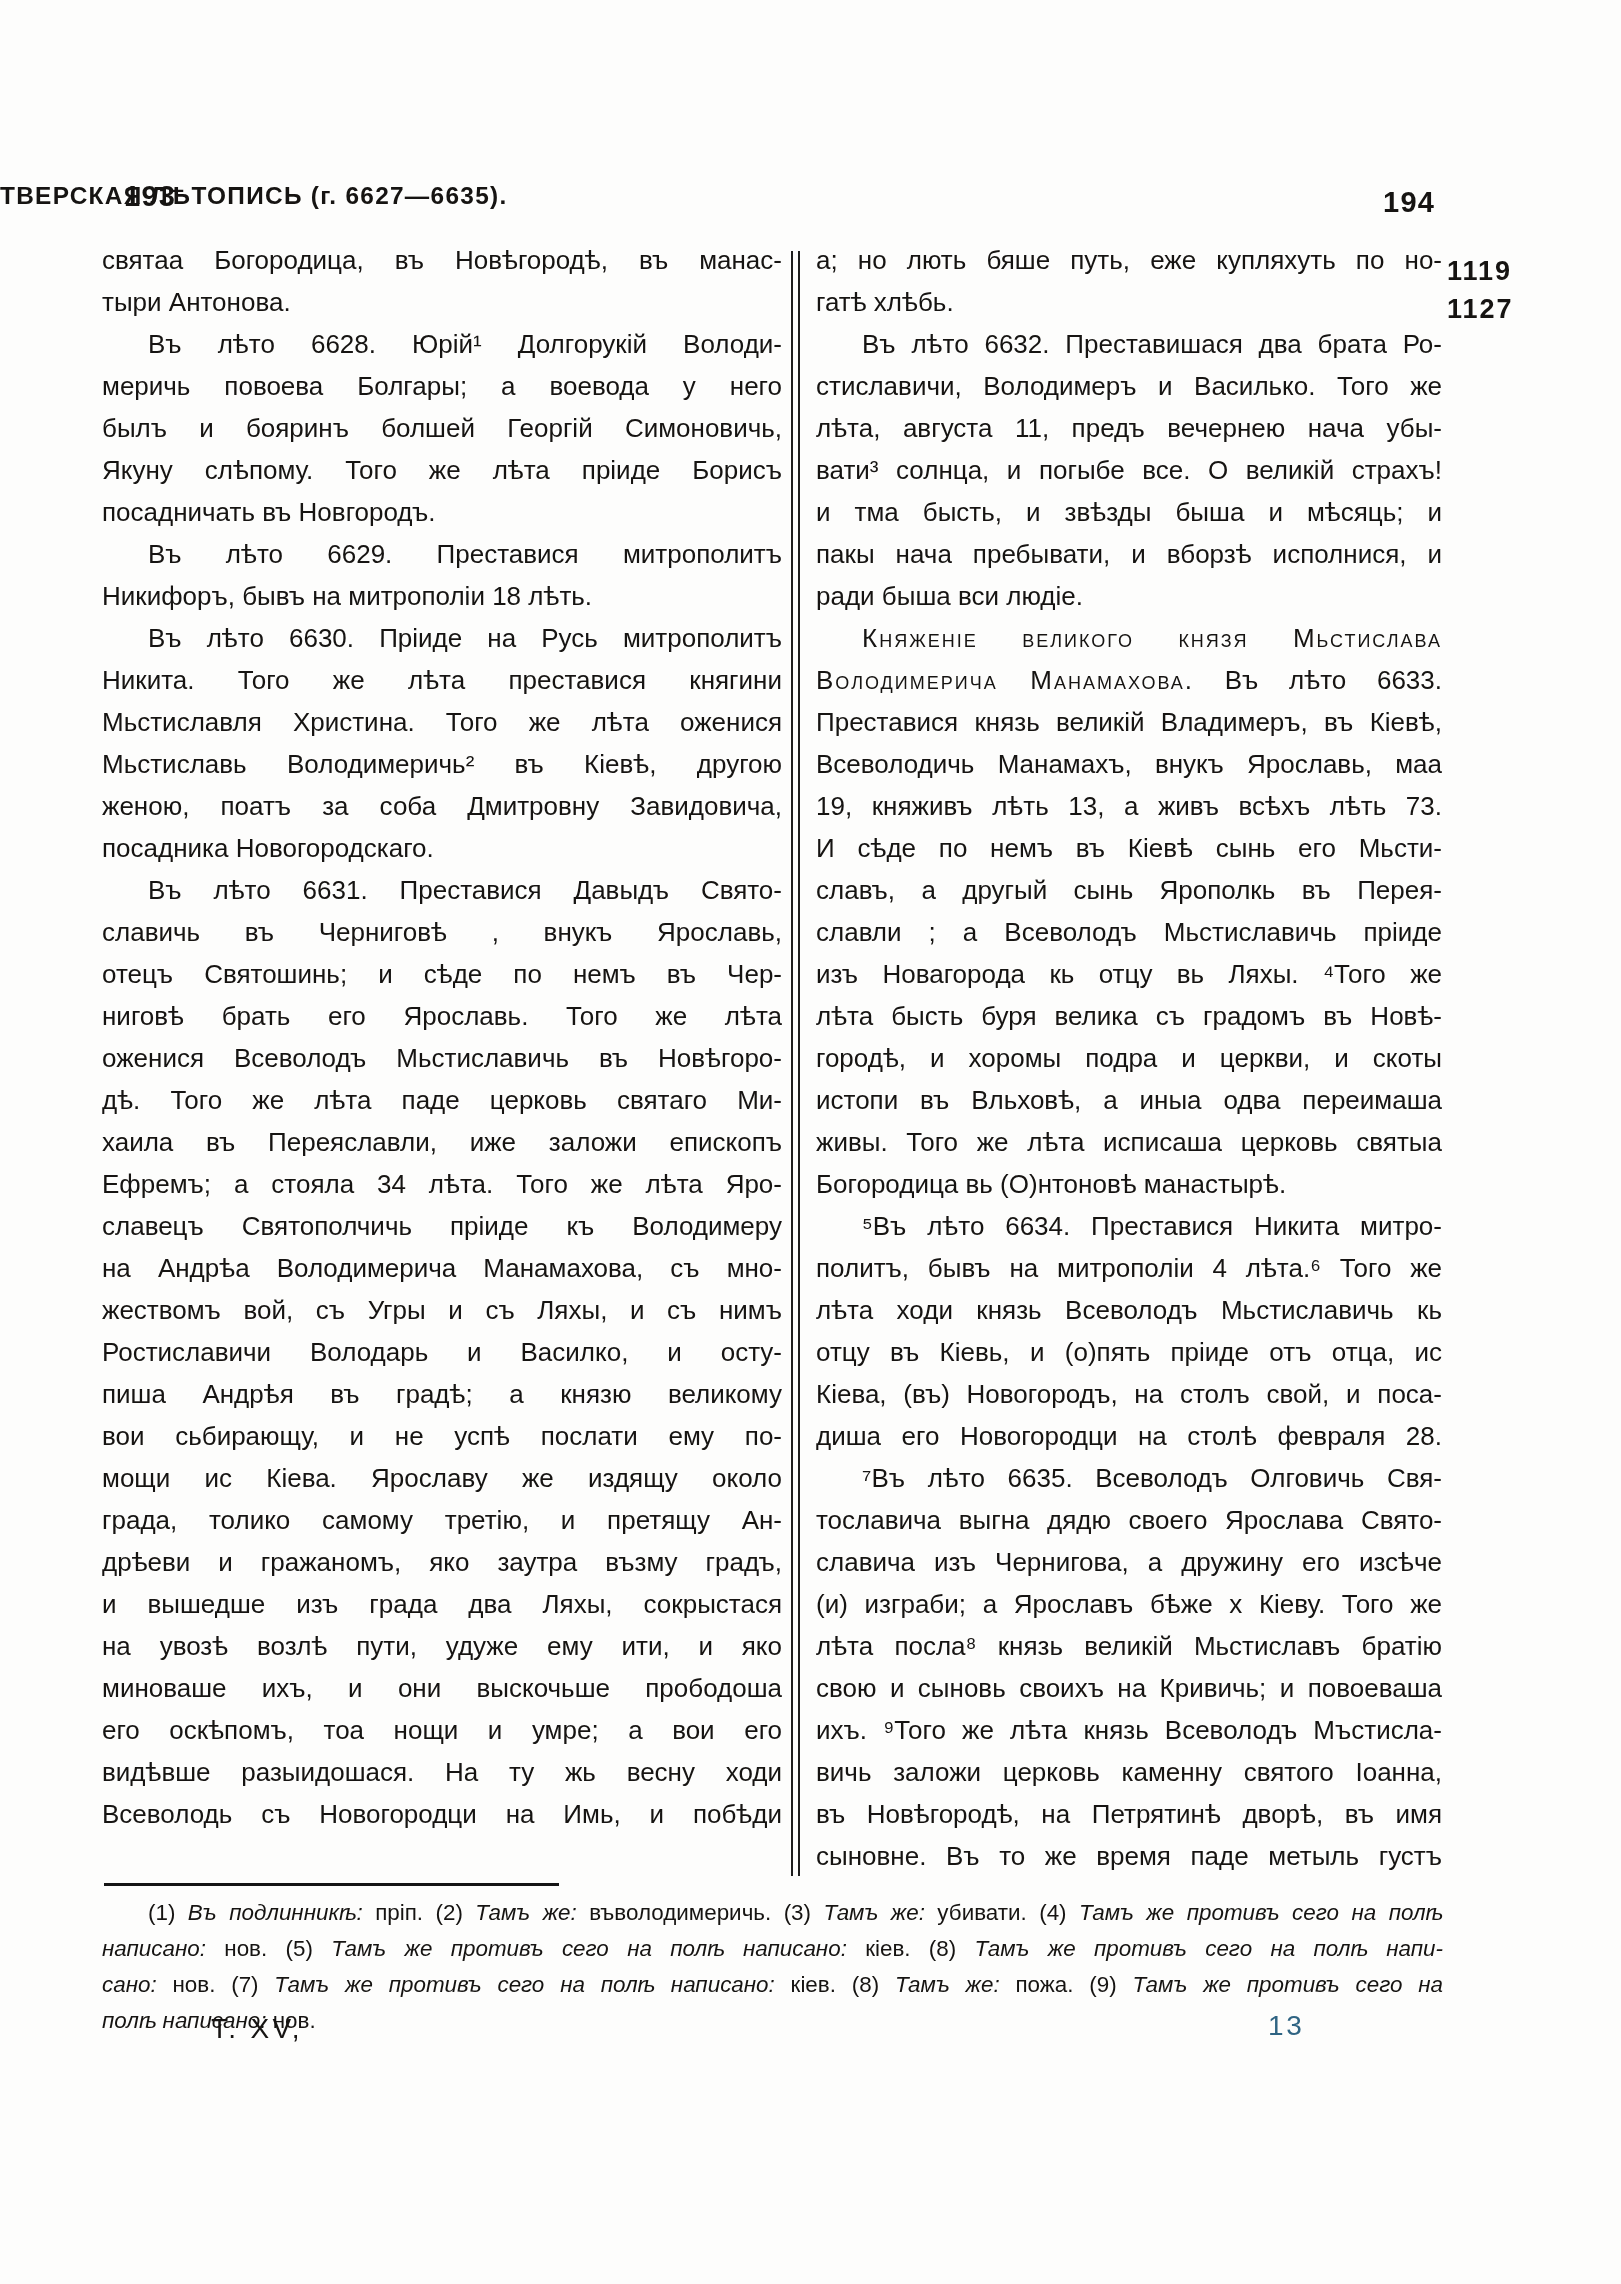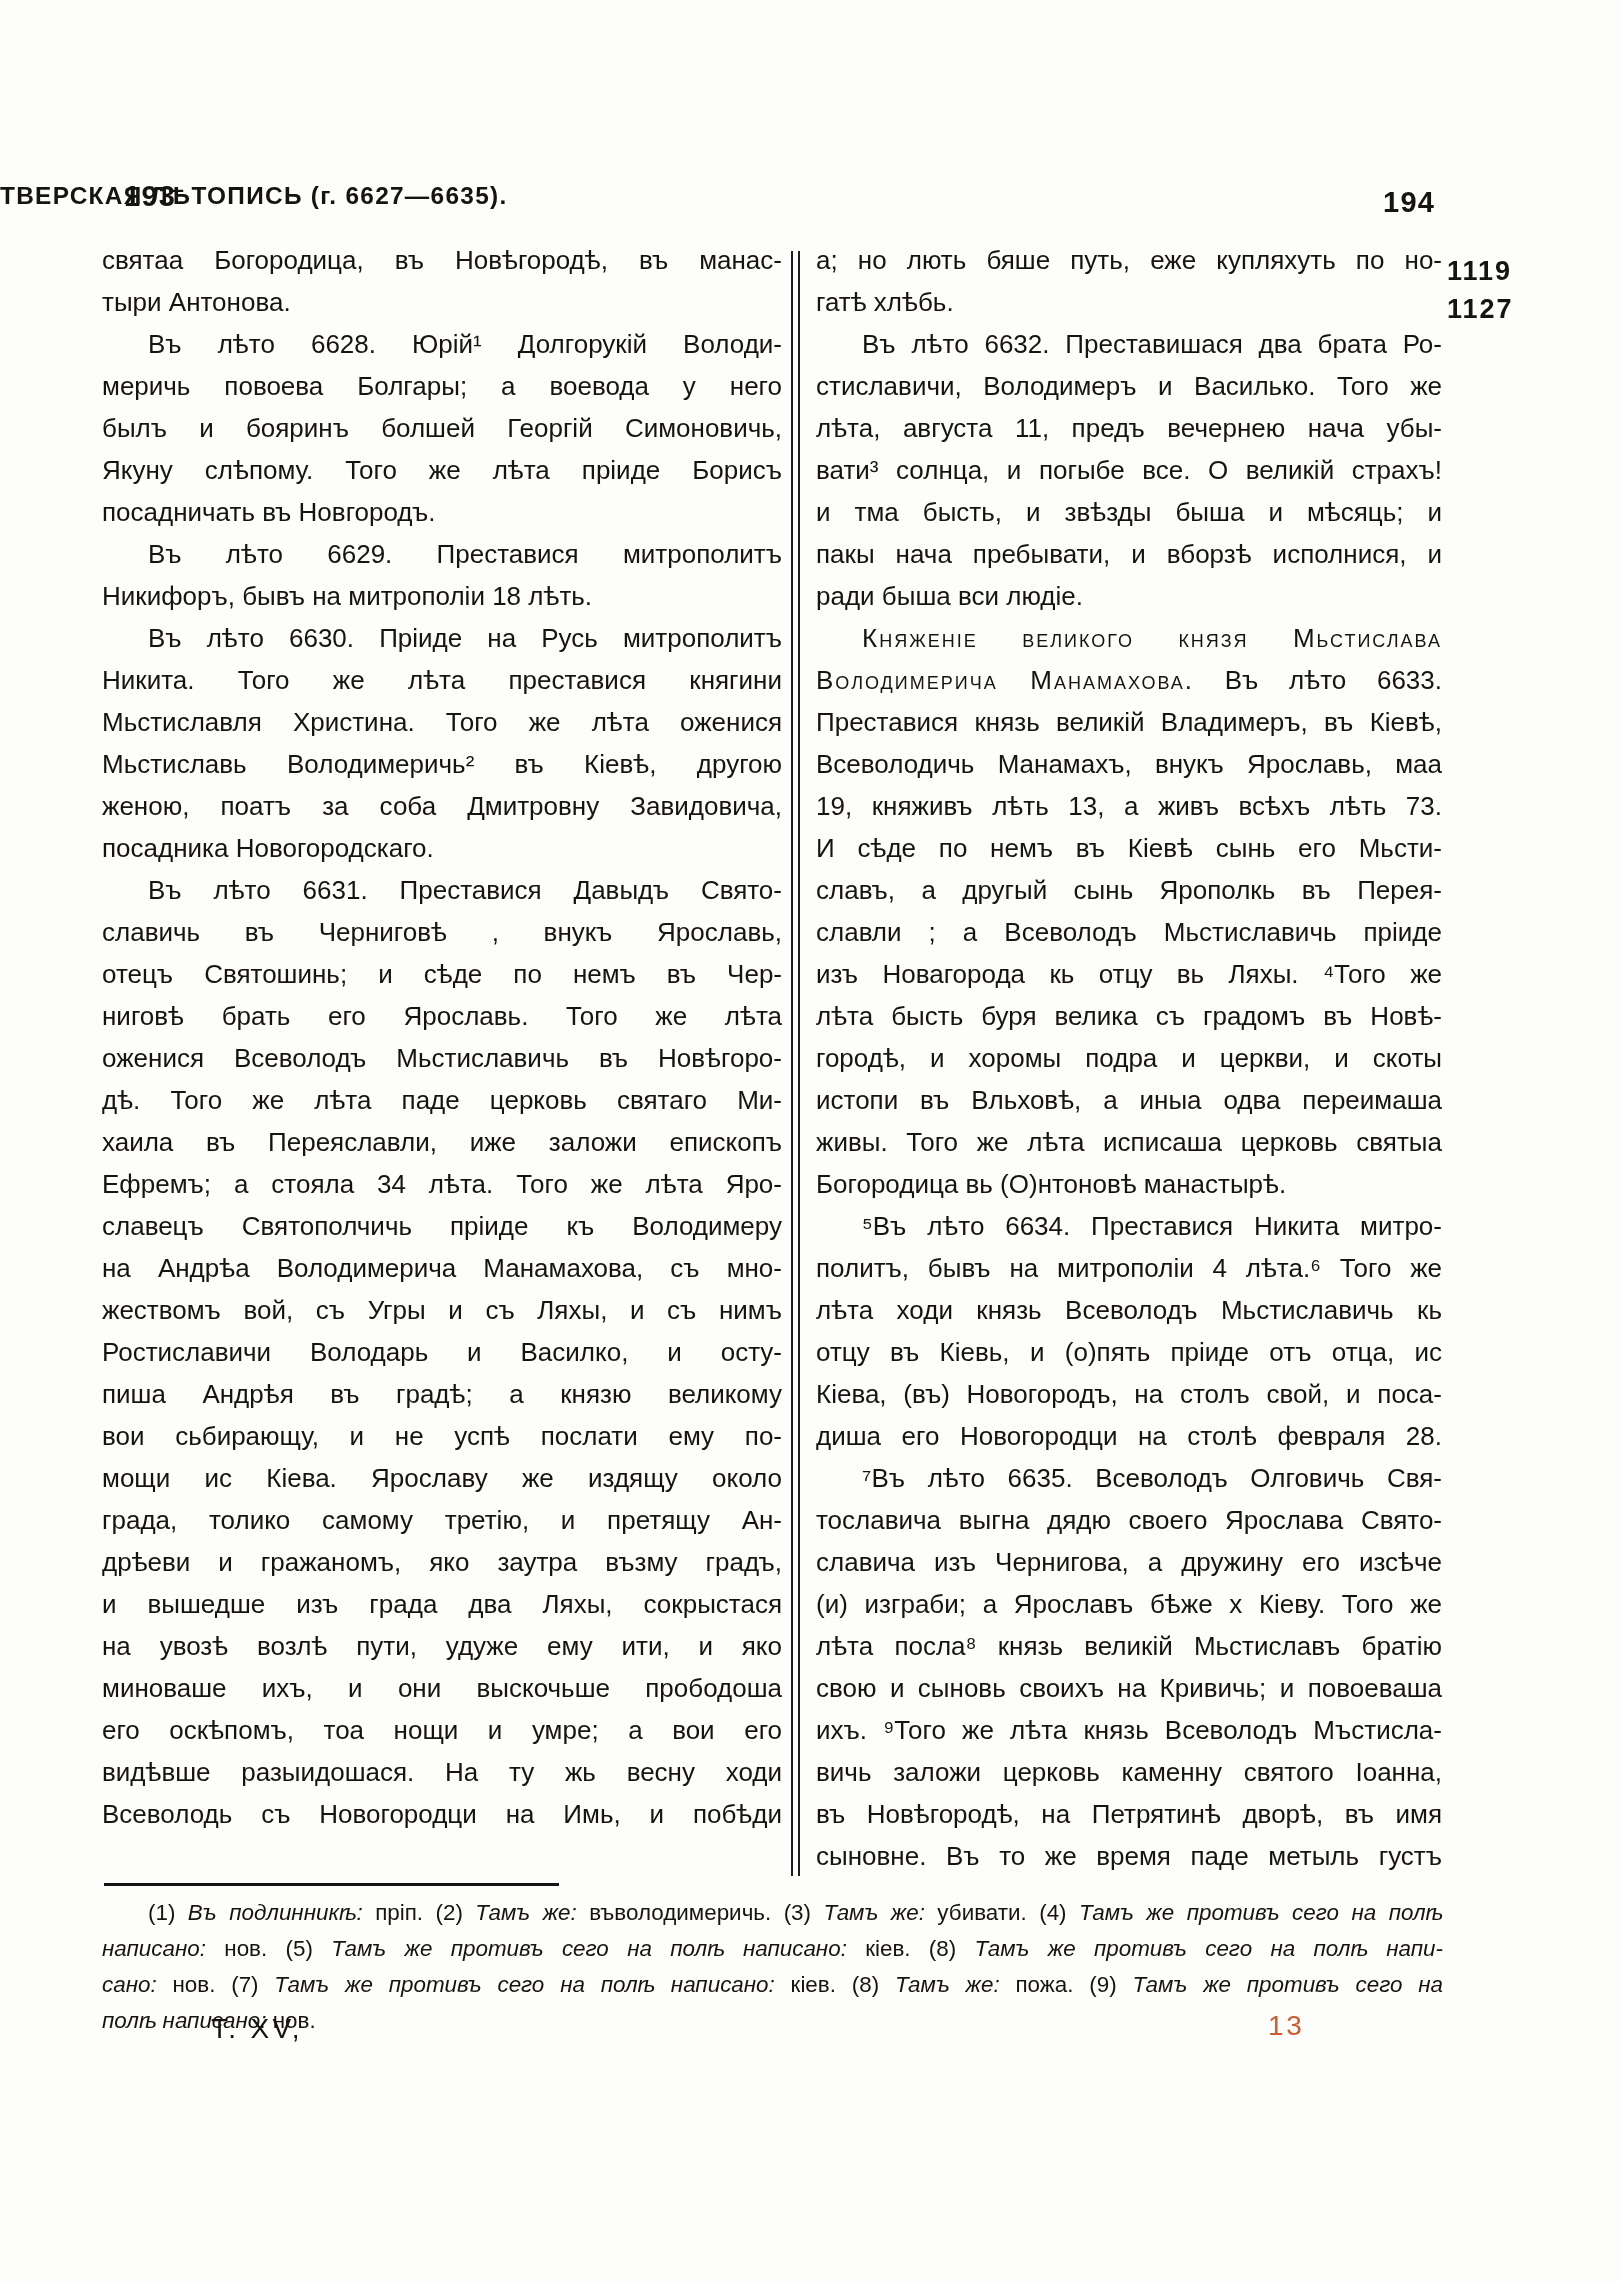--- a/index.html
+++ b/index.html
@@ -42,21 +42,21 @@
   
   .margin-years { position: absolute; left: 1447px; top: 252px; width: 152px; }
   .margin-year { height: 38px; line-height: 38px; font-size: 27px; font-weight: 700; letter-spacing: 2px; }
   
   .fn-rule { position: absolute; left: 104px; top: 1883px; width: 455px; height: 3.3px; background: #151515; }
   .footnotes { position: absolute; left: 102px; top: 1895px; width: 1341px; }
   .fn-line { height: 36px; line-height: 36px; font-size: 22.4px; text-align: left; overflow: hidden; }
   .fn-line.j { text-align: justify; }
   
   .footer-volume { position: absolute; left: 211px; top: 2013px; font-size: 28px; letter-spacing: 3.3px; }
-  .footer-signature { position: absolute; left: 1268px; top: 2010px; font-size: 28px; color: #c2410c; opacity: .85; letter-spacing: 2.6px; }
+  .footer-signature { position: absolute; left: 1268px; top: 2010px; font-size: 28px; color: #0c4a6e; opacity: .85; letter-spacing: 2.6px; }
 </style>
 </head>
 <body>
 
 <div class="page">
 
   <span class="pagenum left">193</span>
   <div class="header-title">ТВЕРСКАЯ ЛѢТОПИСЬ (г. 6627—6635).</div>
   <span class="pagenum right">194</span>
 

